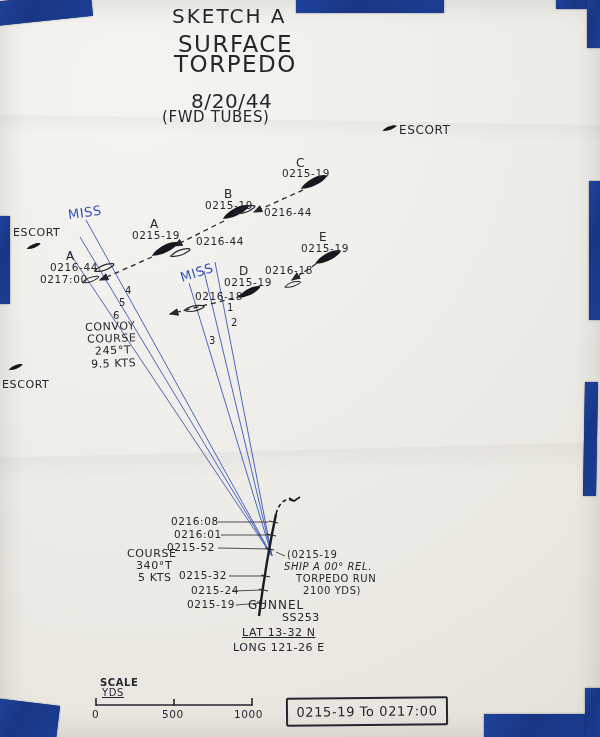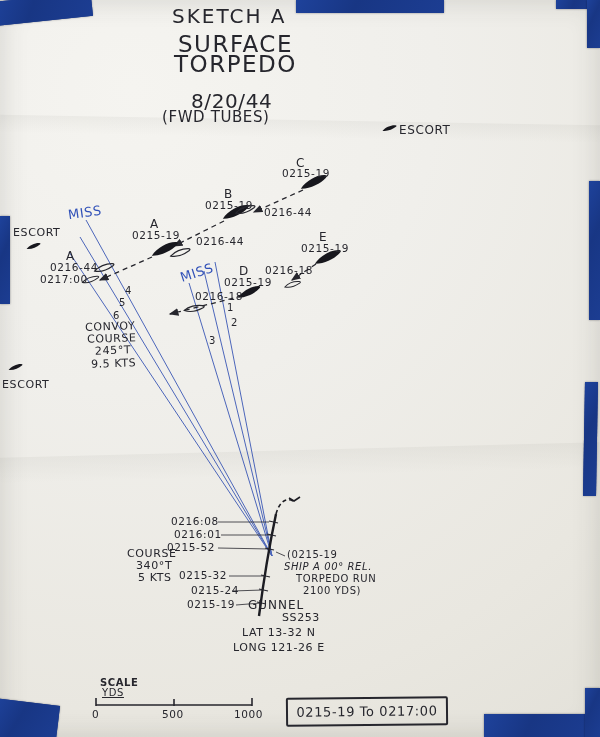--- a/index.html
+++ b/index.html
@@ -168,21 +168,21 @@
   <div class="lbl s11" style="left:136px;top:560px;">340°T</div>
   <div class="lbl s11" style="left:138px;top:572px;">5 KTS</div>
 
   <div class="lbl s10" style="left:287px;top:550px;">(0215-19</div>
   <div class="lbl s10" style="left:284px;top:562px;font-style:italic;">SHIP A 00° REL.</div>
   <div class="lbl s10" style="left:296px;top:574px;">TORPEDO RUN</div>
   <div class="lbl s10" style="left:303px;top:586px;">2100 YDS)</div>
 
   <div class="lbl s12" style="left:248px;top:599px;letter-spacing:1px;">GUNNEL</div>
   <div class="lbl s11" style="left:254px;top:612px;margin-left:28px;">SS253</div>
-  <div class="lbl s11" style="left:242px;top:627px;">LAT 13-32 N</div>
+  <div class="lbl s11" style="left:242px;top:627px;text-decoration:underline;">LAT 13-32 N</div>
   <div class="lbl s11" style="left:233px;top:642px;">LONG 121-26 E</div>
 
   <div class="lbl s10" style="left:100px;top:678px;font-weight:bold;">SCALE</div>
   <div class="lbl s10" style="left:102px;top:688px;text-decoration:underline;">YDS</div>
   <div class="lbl s105" style="left:92px;top:709px;">0</div>
   <div class="lbl s105" style="left:162px;top:709px;">500</div>
   <div class="lbl s105" style="left:234px;top:709px;">1000</div>
 
   <div class="period-box" style="left:286px;top:697px;width:158px;height:25px;">
     <span class="lbl s13" style="position:static;">0215-19 To 0217:00</span>

